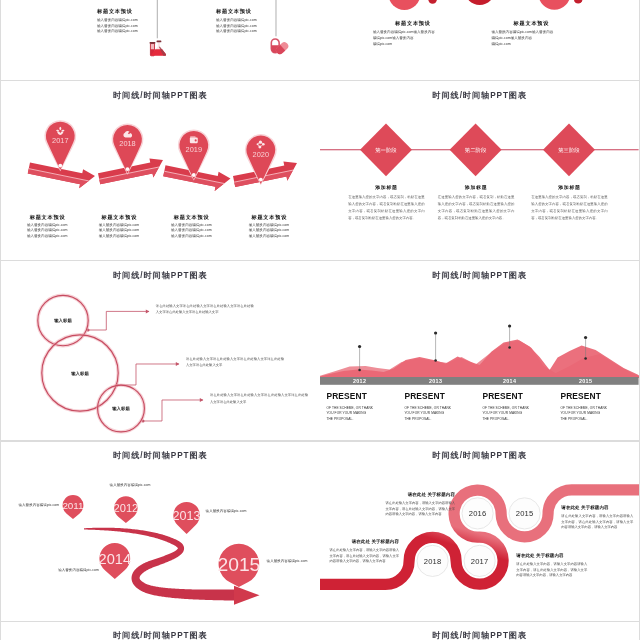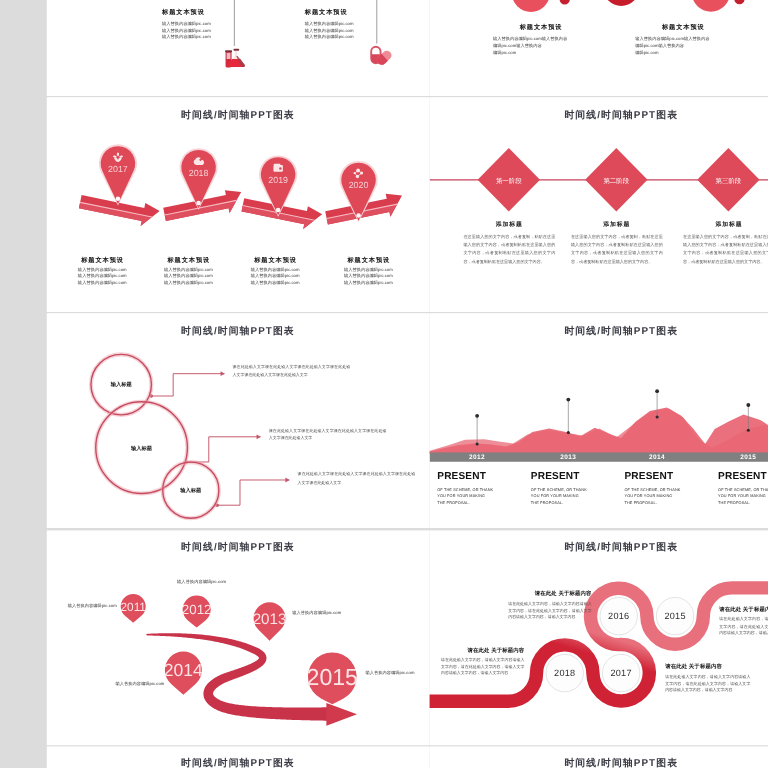--- a/index.html
+++ b/index.html
@@ -1,21 +1,21 @@
 <!DOCTYPE html>
 <html><head>
 <meta charset="utf-8">
 <style>
   html,body{margin:0;padding:0;}
   body{width:640px;height:640px;overflow:hidden;background:#dcdcdc;
        font-family:"Liberation Sans",sans-serif;-webkit-font-smoothing:antialiased;}
   #page{position:absolute;left:0;top:0;width:640px;height:640px;overflow:hidden;background:#dcdcdc;}
   .grid{position:absolute;left:0;top:-99.3px;width:640px;}
   .row{position:relative;width:640px;height:180.3px;}
-  .cell{position:absolute;top:0;width:318.6px;height:179px;background:#fff;overflow:hidden;margin-left:38px;}
+  .cell{position:absolute;top:0;width:318.6px;height:179px;background:#fff;overflow:hidden;}
   .cell.left{left:1px;}
   .cell.right{left:320.4px;}
   .sld{position:absolute;left:0;top:0;width:318.6px;height:179px;overflow:hidden;}
   .abs{position:absolute;}
   svg{display:block;overflow:visible;}
   .stitle{position:absolute;left:0;width:318.6px;text-align:center;top:8.5px;
           font-size:8.2px;color:#3a3a44;letter-spacing:.92px;font-weight:700;}
   .cap{position:absolute;}
   .cap .h{font-size:5.2px;font-weight:700;color:#141414;letter-spacing:.75px;line-height:6.0px;}
   .cap .l{font-size:3.55px;color:#3a3a3a;line-height:5.75px;white-space:nowrap;}

